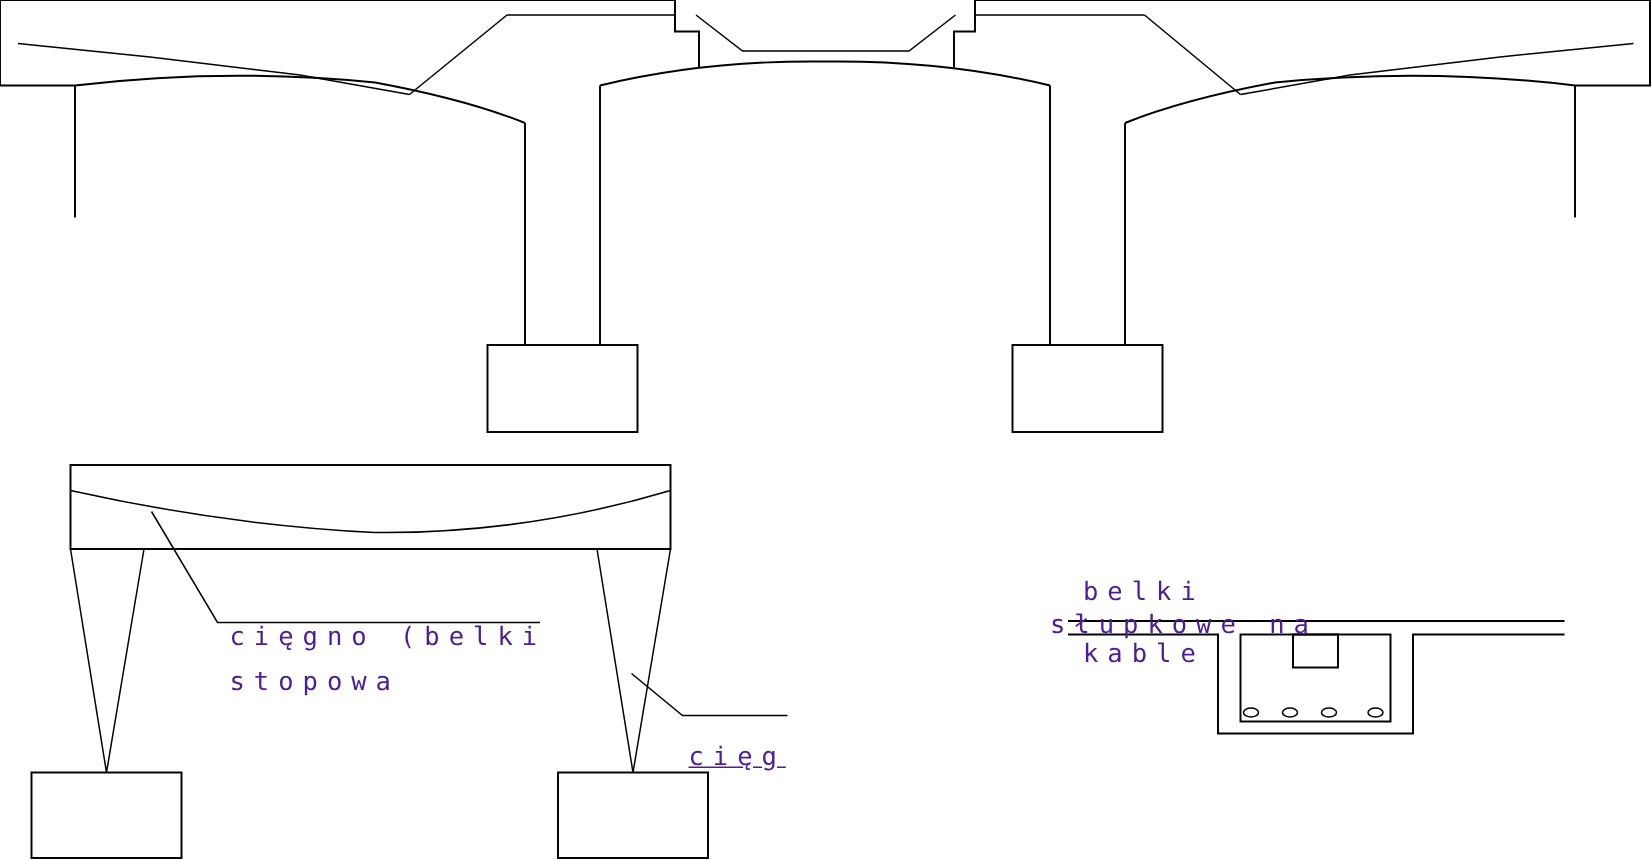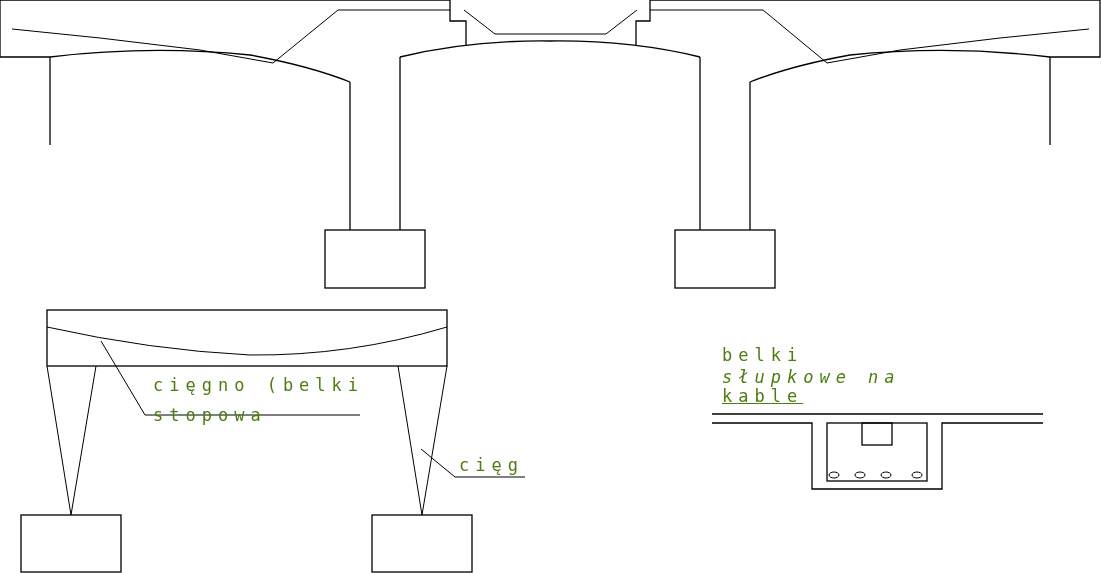--- a/index.html
+++ b/index.html
@@ -1,24 +1,25 @@
 <!DOCTYPE html>
 <html><head>
 <meta charset="utf-8">
 <style>
   html, body { margin: 0; padding: 0; background: #ffffff; }
   body { width: 1101px; height: 573px; overflow: hidden; position: relative; font-family: "DejaVu Sans Mono", monospace; }
   svg.drawing { position: absolute; left: 0; top: 0; }
   .ln { stroke: #000; stroke-width: 1.3; fill: none; }
   .thin { stroke: #000; stroke-width: 1; fill: none; }
   .label {
-    position: absolute; color: #4d7c0f;
+    position: absolute; color: #4c1d95;
     font-family: "DejaVu Sans Mono", monospace;
     font-size: 17px; letter-spacing: 6px; line-height: 17px; white-space: nowrap;
     font-weight: 300;
+    margin-top: 40px;
   }
 </style>
 </head>
 <body>
 
 <svg class="drawing" width="1101" height="573" viewBox="0 0 1101 573">
 
   <g>
 
     <polyline class="ln" points="450,0 0,0 0,57 50,57"></polyline>
@@ -75,16 +76,16 @@
     <rect class="ln" x="862" y="423" width="30" height="22"></rect>
     <ellipse class="thin" cx="834" cy="475" rx="5" ry="3"></ellipse>
     <ellipse class="thin" cx="860" cy="475" rx="5" ry="3"></ellipse>
     <ellipse class="thin" cx="886" cy="475" rx="5" ry="3"></ellipse>
     <ellipse class="thin" cx="917" cy="475" rx="5" ry="3"></ellipse>
   </g>
 </svg>
 
 <div class="label" style="left:153px; top:377px;">cięgno (belki</div>
 <div class="label" style="left:153px; top:407px;">stopowa</div>
-<div class="label" style="left:459px; top:457px;">cięg</div>
+<div class="label" style="left:459px; top:457px;text-decoration:underline;">cięg</div>
 <div class="label" style="left:722px; top:347px;">belki</div>
-<div class="label" style="left:722px; top:369px;font-style:italic;">słupkowe na</div>
-<div class="label" style="left:722px; top:388px;text-decoration:underline;">kable</div>
+<div class="label" style="left:700px; top:369px;">słupkowe na</div>
+<div class="label" style="left:722px; top:388px;">kable</div>
 
 </body></html>

